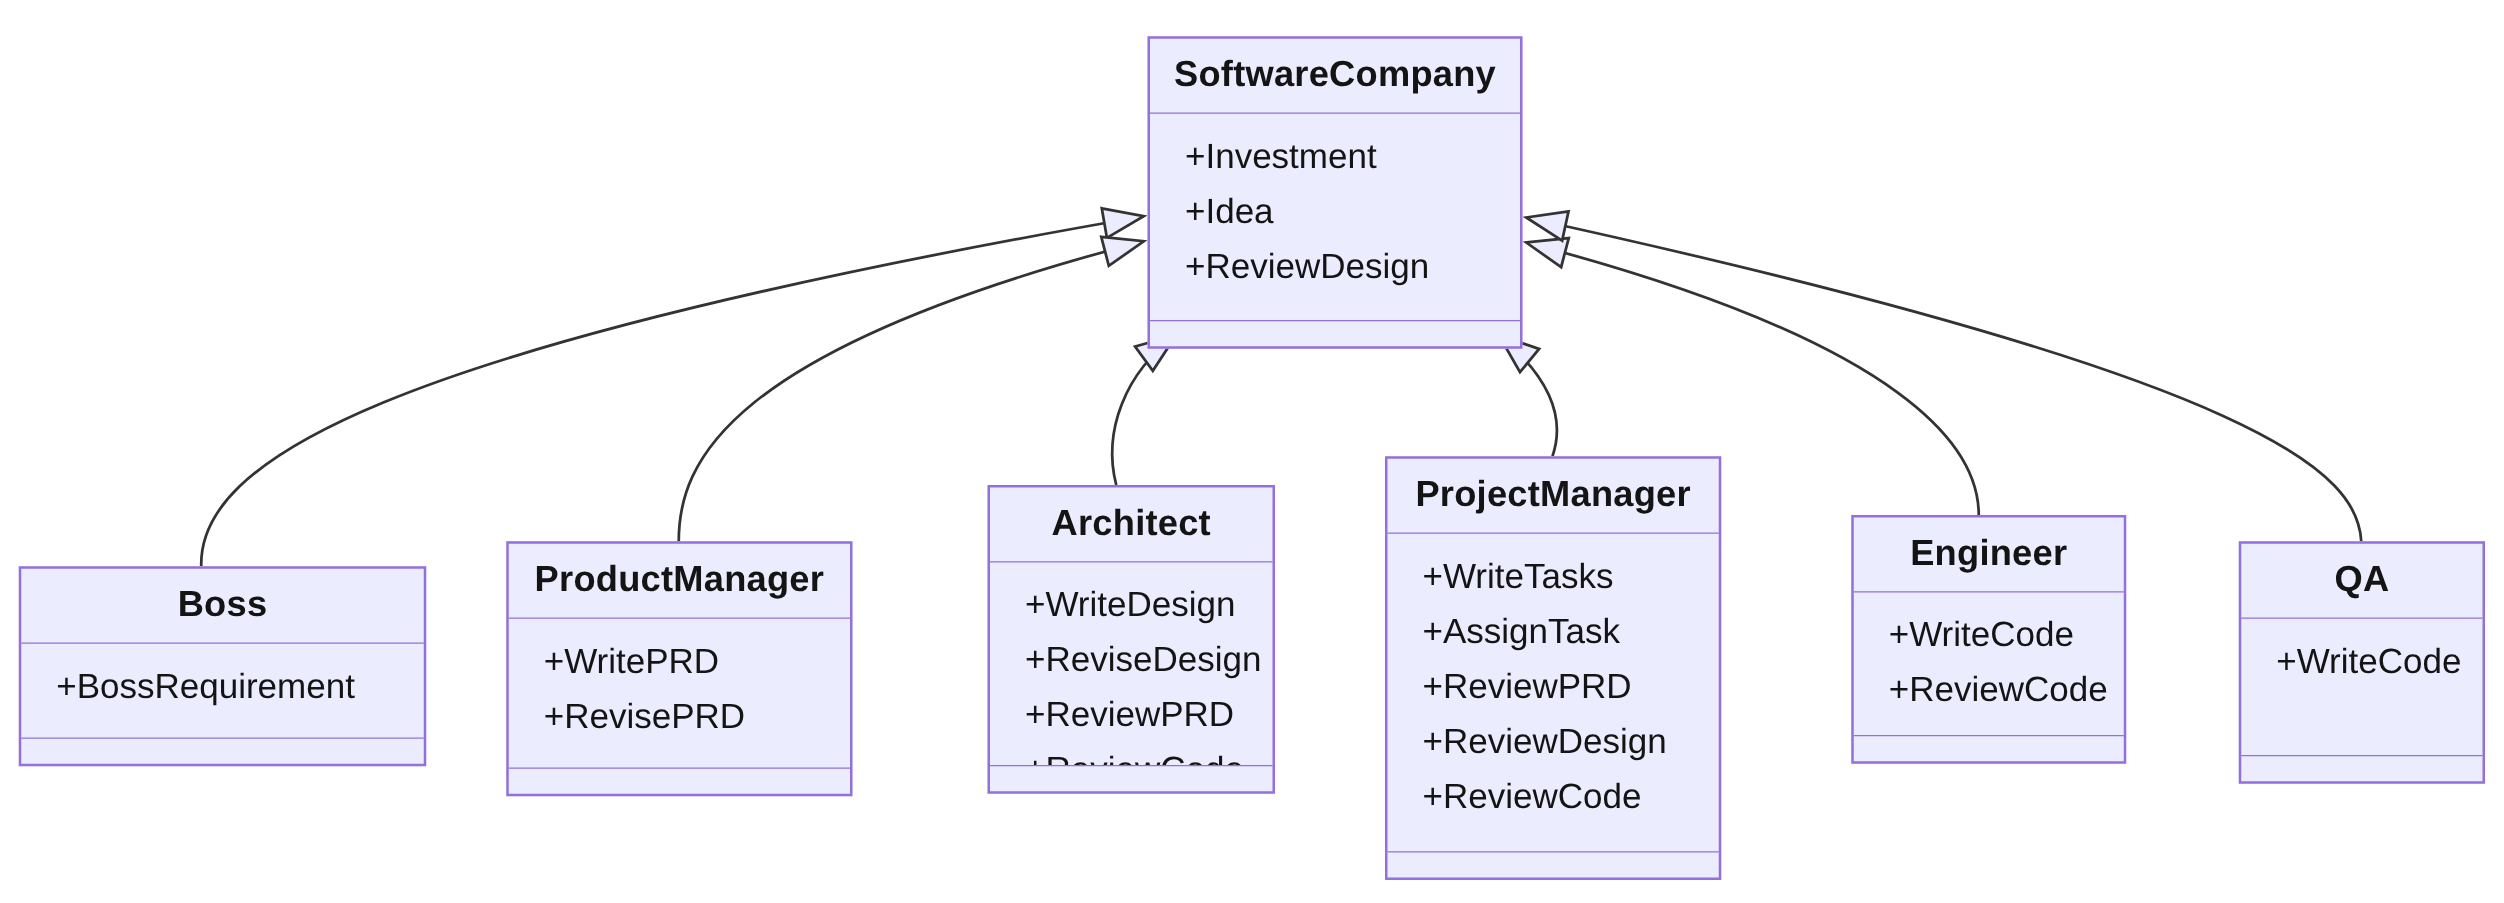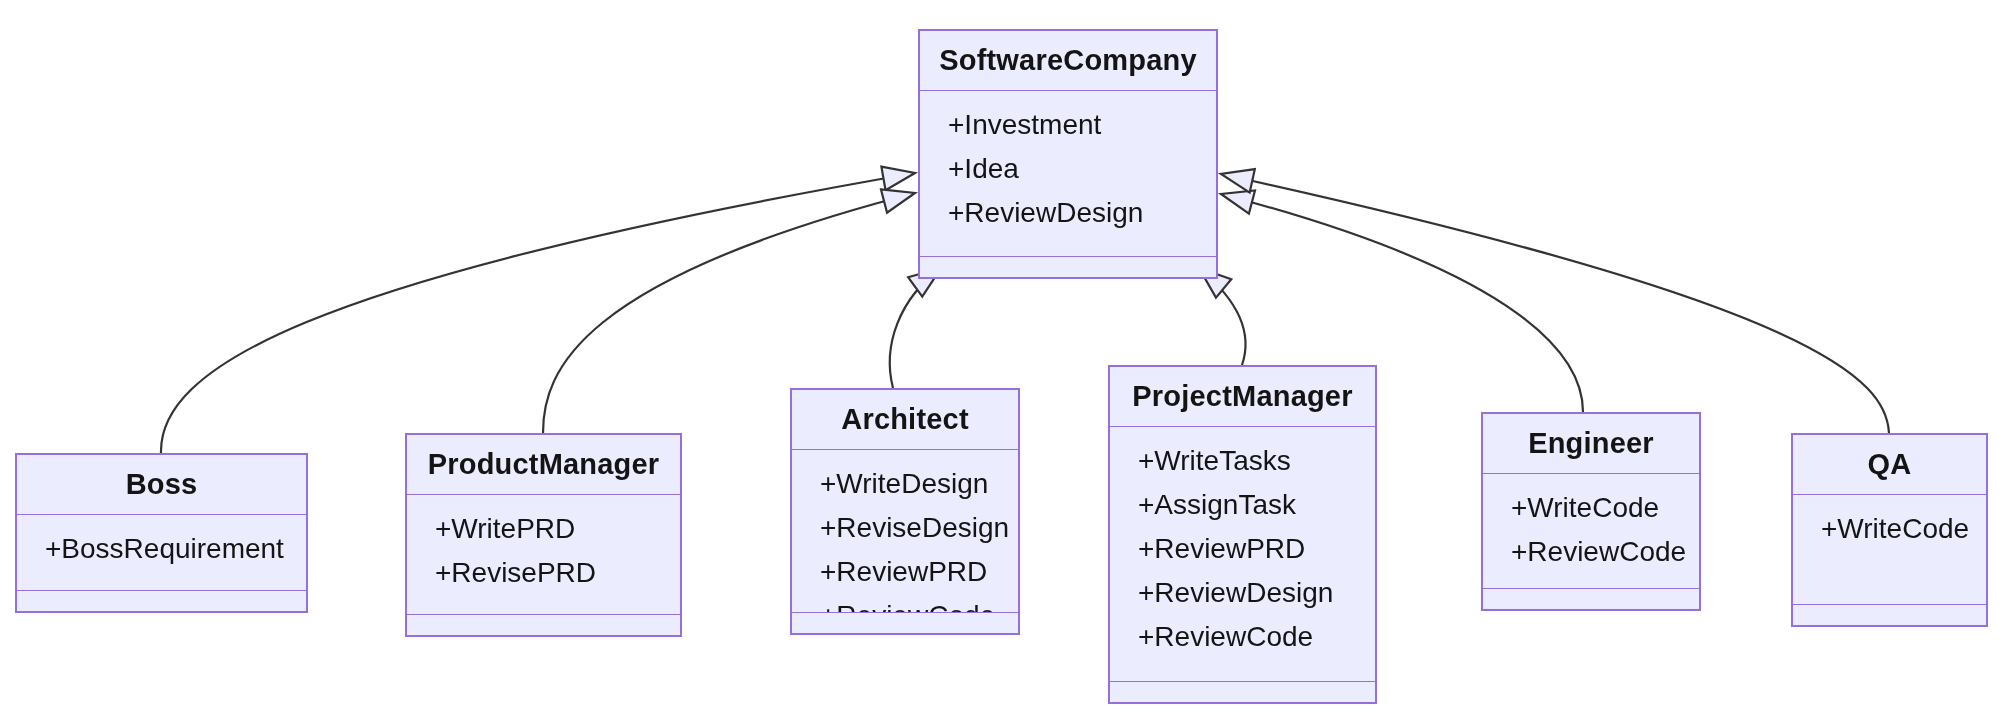--- a/index.html
+++ b/index.html
@@ -81,21 +81,21 @@
   <div id="nodes">
       <div class="class-box" style="left: 918px; top: 29px; width: 300px; height: 250px;">
         <div class="class-title">SoftwareCompany</div>
         <div class="class-attrs">
           <div class="class-attr">+Investment</div>
           <div class="class-attr">+Idea</div>
           <div class="class-attr">+ReviewDesign</div>
         </div>
         <div class="class-methods"></div>
       </div>
-      <div class="class-box" style="left: 15px; top: 453px; width: 293px; height: 160px;">
+      <div class="class-box" style="left: 15px; top: 453px; width: 326px; height: 160px;">
         <div class="class-title">Boss</div>
         <div class="class-attrs">
           <div class="class-attr">+BossRequirement</div>
         </div>
         <div class="class-methods"></div>
       </div>
       <div class="class-box" style="left: 405px; top: 433px; width: 277px; height: 204px;">
         <div class="class-title">ProductManager</div>
         <div class="class-attrs">
           <div class="class-attr">+WritePRD</div>

